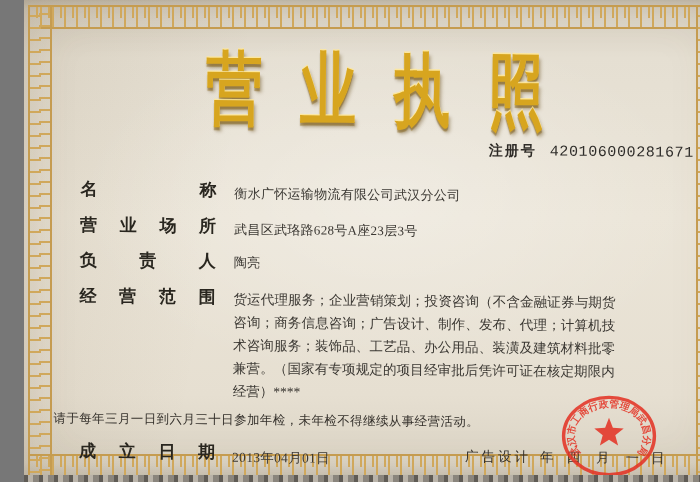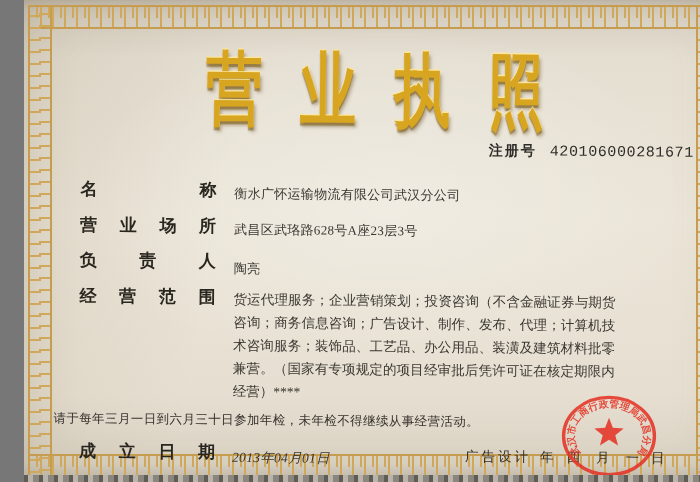--- a/index.html
+++ b/index.html
@@ -97,21 +97,21 @@
       </div>
       <div class="fvalue" style="top:222px;">武昌区武珞路628号A座23层3号</div>
     </div>
 
     <div>
       <div class="flabel" style="top:251px;">
         <span>负</span>
         <span>责</span>
         <span>人</span>
       </div>
-      <div class="fvalue" style="top:261px;">陶亮</div>
+      <div class="fvalue" style="top:255px;">陶亮</div>
     </div>
 
     <div>
       <div class="flabel" style="top:287px;">
         <span>经</span>
         <span>营</span>
         <span>范</span>
         <span>围</span>
       </div>
       <div class="scope">货运代理服务；企业营销策划；投资咨询（不含金融证券与期货咨询；商务信息咨询；广告设计、制作、发布、代理；计算机技术咨询服务；装饰品、工艺品、办公用品、装潢及建筑材料批零兼营。（国家有专项规定的项目经审批后凭许可证在核定期限内经营）****</div>
@@ -119,21 +119,21 @@
 
     <div class="notice">请于每年三月一日到六月三十日参加年检，未年检不得继续从事经营活动。</div>
 
     <div>
       <div class="flabel" style="top:442px;left:57px;">
         <span>成</span>
         <span>立</span>
         <span>日</span>
         <span>期</span>
       </div>
-      <div class="fvalue" style="top:450px;font-size:13.5px;font-style:italic;">2013年04月01日</div>
+      <div class="fvalue" style="top:450px;font-size:13.5px;">2013年04月01日</div>
     </div>
 
     <div class="issue">
       <span class="y">广告设计</span>
       <span class="u1">年</span>
       <span class="m">四</span>
       <span class="u2">月</span>
       <span class="d">一</span>
       <span class="u3">日</span>
     </div>

